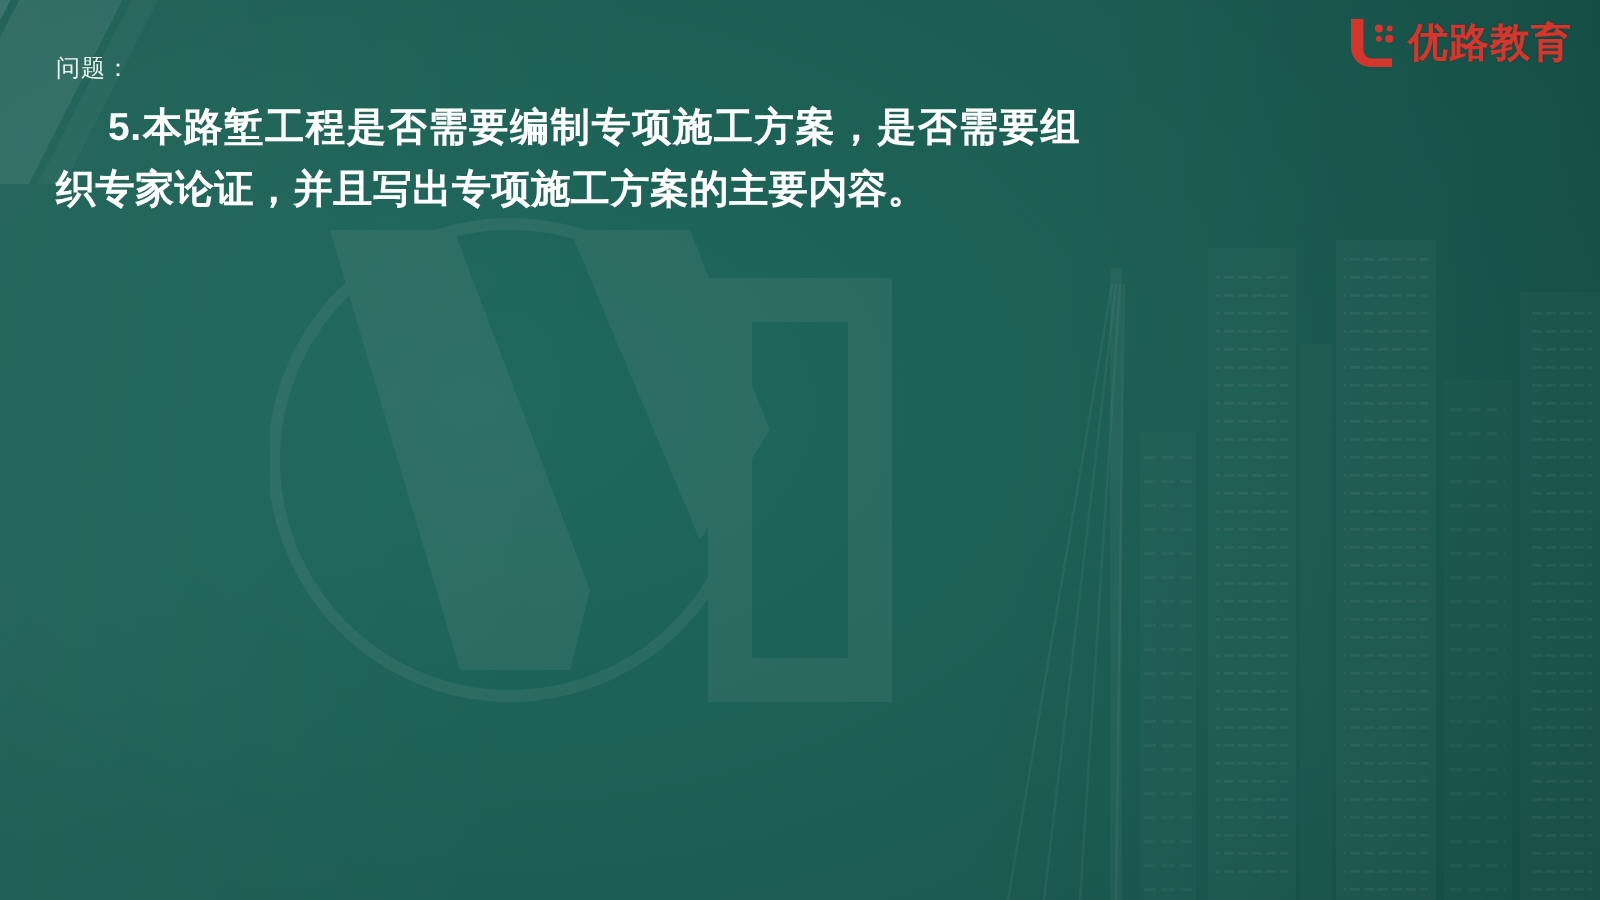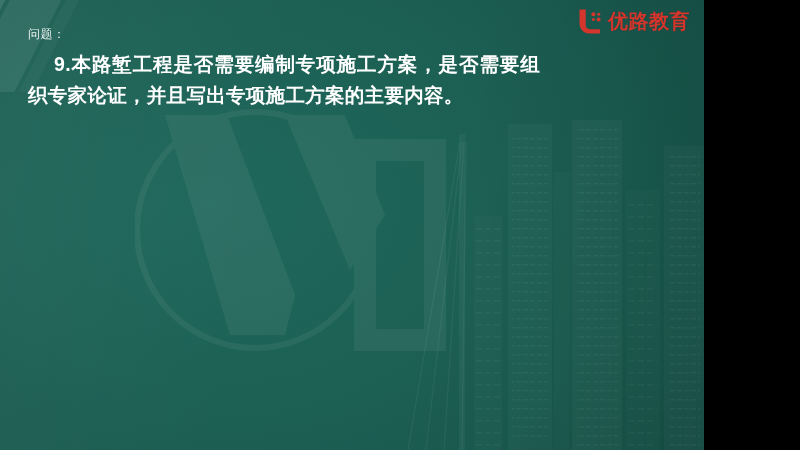--- a/index.html
+++ b/index.html
@@ -2,21 +2,21 @@
 <html><head>
 <meta charset="utf-8">
 <style>
   html, body {
     margin: 0;
     padding: 0;
     background: #000;
   }
   #slide {
     position: relative;
-    width: 704px;
+    width: 800px;
     height: 450px;
     overflow: hidden;
     background: #1c6053;
     font-family: "Liberation Sans", "DejaVu Sans", sans-serif;
     -webkit-font-smoothing: antialiased;
   }
 
   
   .bg-base {
     position: absolute;
@@ -196,16 +196,16 @@
       <circle cx="16.4" cy="6.2" r="2.0" fill="#d4352c"></circle>
       <circle cx="21.8" cy="6.2" r="1.5" fill="#d4352c"></circle>
       <circle cx="16.4" cy="11.4" r="1.5" fill="#d4352c"></circle>
       <circle cx="21.6" cy="11.4" r="2.0" fill="#d4352c"></circle>
     </svg>
     <span class="logo-word">优路教育</span>
   </div>
 
   <div class="content">
     <p class="q-label">问题：</p>
-    <p class="q-body">9.本路堑工程是否需要编制专项施工方案，是否需要组织专家论证，并且写出专项施工方案的主要内容。</p>
+    <p class="q-body">5.本路堑工程是否需要编制专项施工方案，是否需要组织专家论证，并且写出专项施工方案的主要内容。</p>
   </div>
 
 </div>
 
 </body></html>

